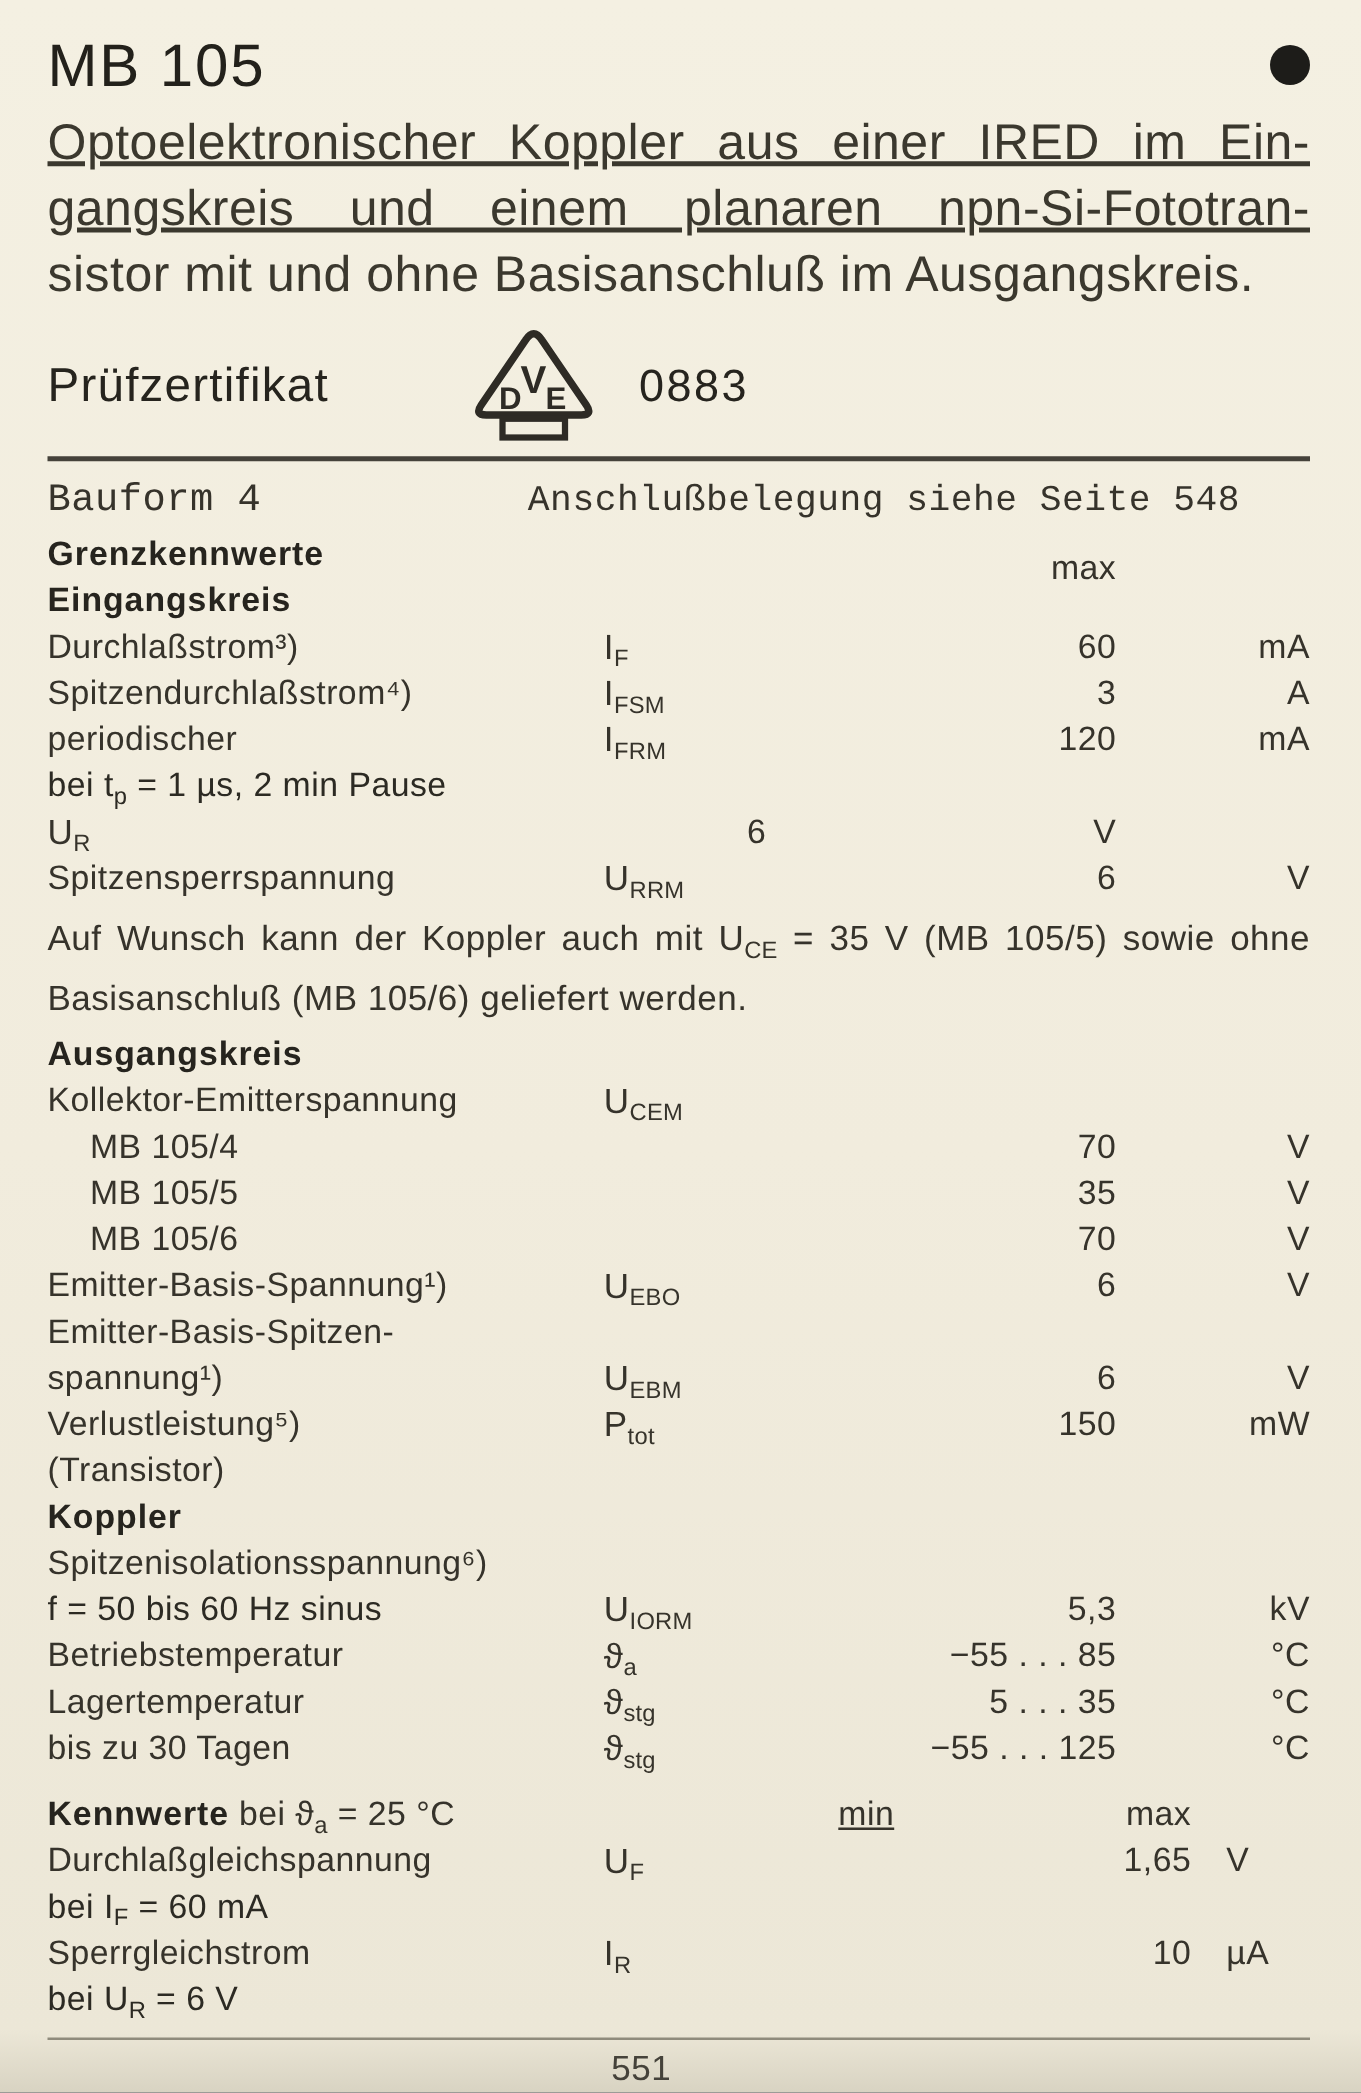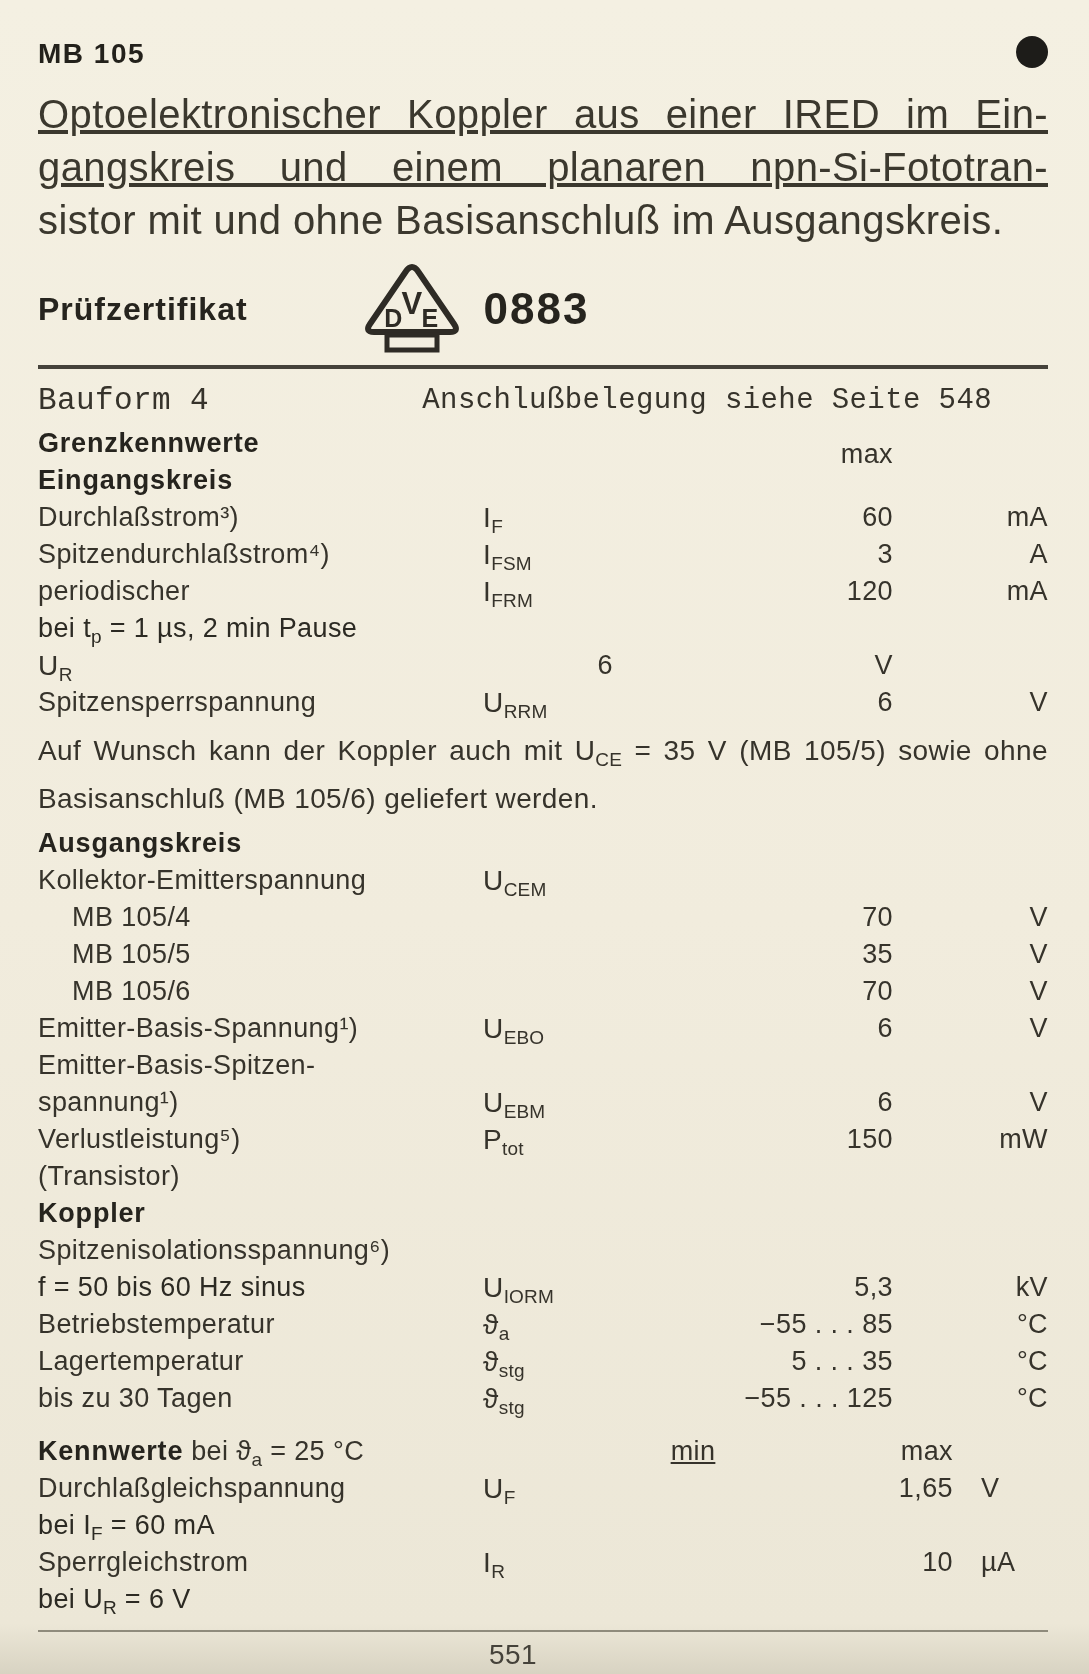--- a/index.html
+++ b/index.html
@@ -11,22 +11,22 @@
     box-sizing: border-box;
     padding: 30px 41px 0 38px;
     background: linear-gradient(180deg, #f4f0e2 0%, #f1ecdd 55%, #ece7d7 97%, #d8d3c2 100%);
     font-family: "Liberation Sans", "DejaVu Sans", sans-serif;
     color: #36332b;
     overflow: hidden;
     letter-spacing: 0.4px;
   }
   
   .part-title {
-    font-size: 28px;
-    font-weight: 700;
+    font-size: 48px;
+    font-weight: 400;
     color: #23211b;
     line-height: 48px;
     letter-spacing: 1.5px;
   }
   .corner-dot {
     position: absolute;
     left: 1016px; top: 36px;
     width: 32px; height: 32px;
     border-radius: 50%;
     background: #1d1c19;
@@ -36,25 +36,25 @@
     font-size: 40px;
     line-height: 53px;
     color: #3b382e;
   }
   .desc-line.justified { text-align: justify; text-align-last: justify; text-decoration: underline; }
   .cert-row {
     margin-top: 16px;
     display: flex;
     align-items: center;
   }
-  .cert-label { font-size: 32px; font-weight: 700; color: #26241e; letter-spacing: 1px; }
+  .cert-label { font-size: 38px; font-weight: 400; color: #26241e; letter-spacing: 1px; }
   .vde-logo { margin-left: 112px; width: 104px; height: 92px; }
   .vde-logo path, .vde-logo rect { stroke: #2e2b25; fill: none; }
   .vde-logo text { fill: #2e2b25; font-weight: 700; }
-  .cert-number { margin-left: 20px; font-size: 44px; font-weight: 700; color: #26241e; letter-spacing: 2px; }
+  .cert-number { margin-left: 32px; font-size: 36px; font-weight: 400; color: #26241e; letter-spacing: 2px; }
   .rule-top { margin-top: 10px; height: 4px; background: #45423a; }
   .rule-bottom { margin-top: 12px; height: 2px; background: #8f8b7c; }
   
   .bauform-row { margin-top: 12px; display: flex; font-size: 31px; line-height: 40px; font-family: Liberation Mono, monospace; }
   .bauform-note { margin-left: auto; margin-right: 56px; font-size: 29px; }
   .trow {
     display: grid;
     grid-template-columns: 445px 130px 280px 1fr;
     font-size: 27px;
     line-height: 37px;

